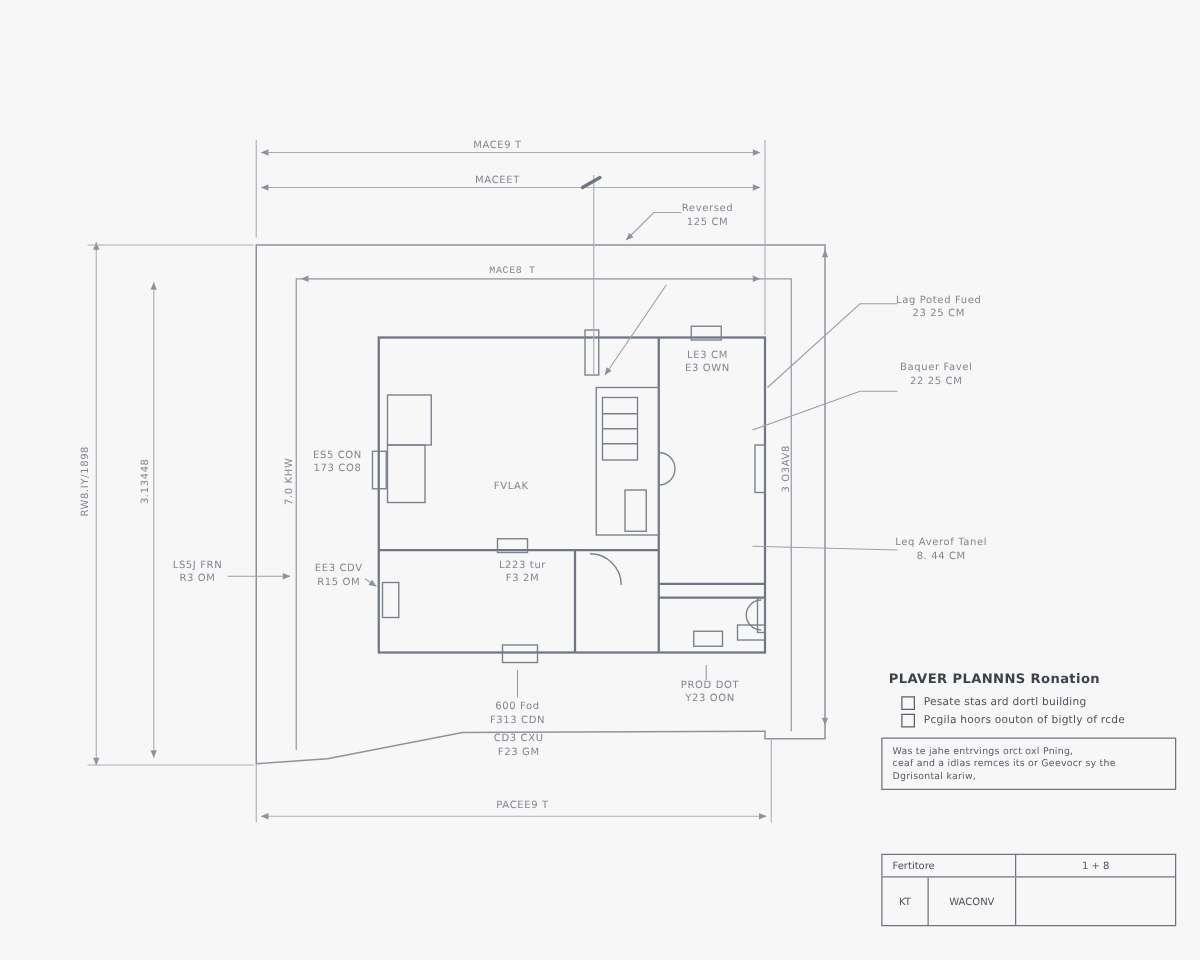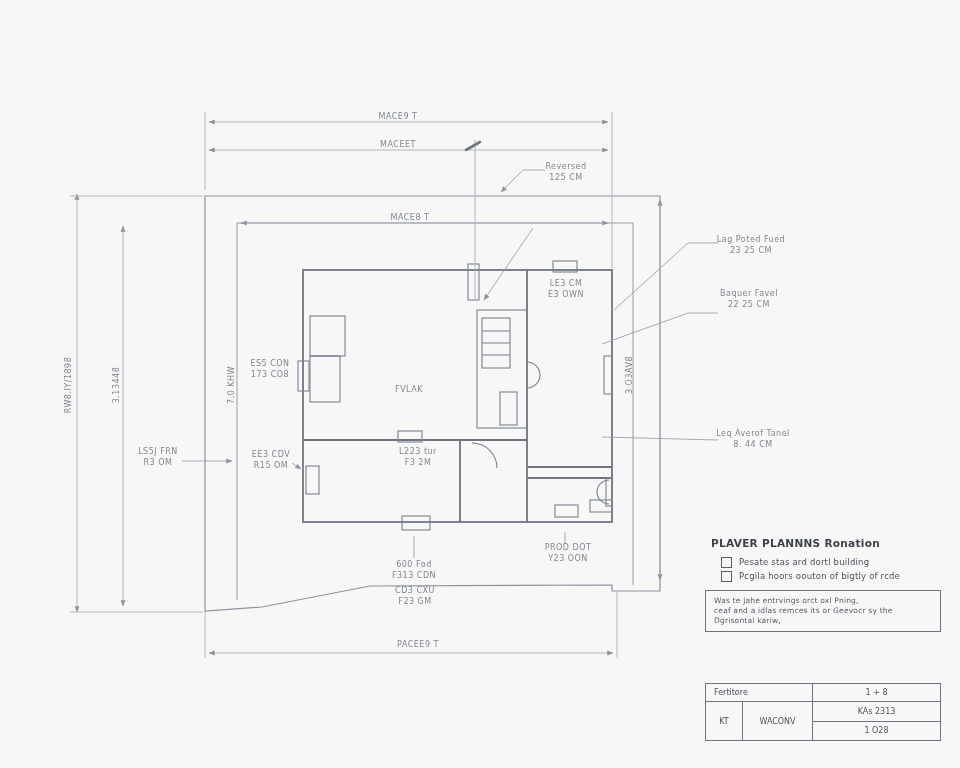--- a/index.html
+++ b/index.html
@@ -149,21 +149,21 @@
       <path d="M718,440 L602,437"></path>
       <path d="M182,461 H232" marker-end="url(#arr)"></path>
       <path d="M292,463 L301,469" marker-end="url(#arr)"></path>
       <path d="M414,558 V536"></path>
       <path d="M565,544 V532"></path>
     </g>
   </svg>
 
   <div class="lbl" style="left:398px;top:116px;">MACE9 T</div>
   <div class="lbl" style="left:398px;top:144px;">MACEET</div>
-  <div class="lbl" style="left:410px;top:217px;">MACE8 T</div>
+  <div class="lbl" style="left:410px;top:217px;font-family:Liberation Mono, monospace;">MACE8 T</div>
   <div class="lbl" style="left:418px;top:644px;">PACEE9 T</div>
   <div class="lbl-rot" style="left:68px;top:385px;">RW8.IY/1898</div>
   <div class="lbl-rot" style="left:116px;top:385px;">3.13448</div>
   <div class="lbl-rot" style="left:629px;top:375px;">3 O3AV8</div>
   <div class="lbl-rot" style="left:231px;top:385px;">7.0 KHW</div>
 
   <div class="lbl2" style="left:566px;top:162px;">
     <span>Reversed</span>
     <span>125 CM</span>
   </div>
@@ -231,20 +231,16 @@
   </div>
 
   <div class="tb-table">
     <div class="tb-row1">
       <div class="tb-r1c1">Fertitore</div>
       <div class="tb-r1c2">1 + 8</div>
     </div>
     <div class="tb-row2">
       <div class="tb-r2c1">KT</div>
       <div class="tb-r2c2">WACONV</div>
-      <div class="tb-r2c3">
-        <div class="tb-r2c3-top">KAs 2313</div>
-        <div class="tb-r2c3-bot">1 O28</div>
-      </div>
     </div>
   </div>
 
 </div>
 
 </body></html>

